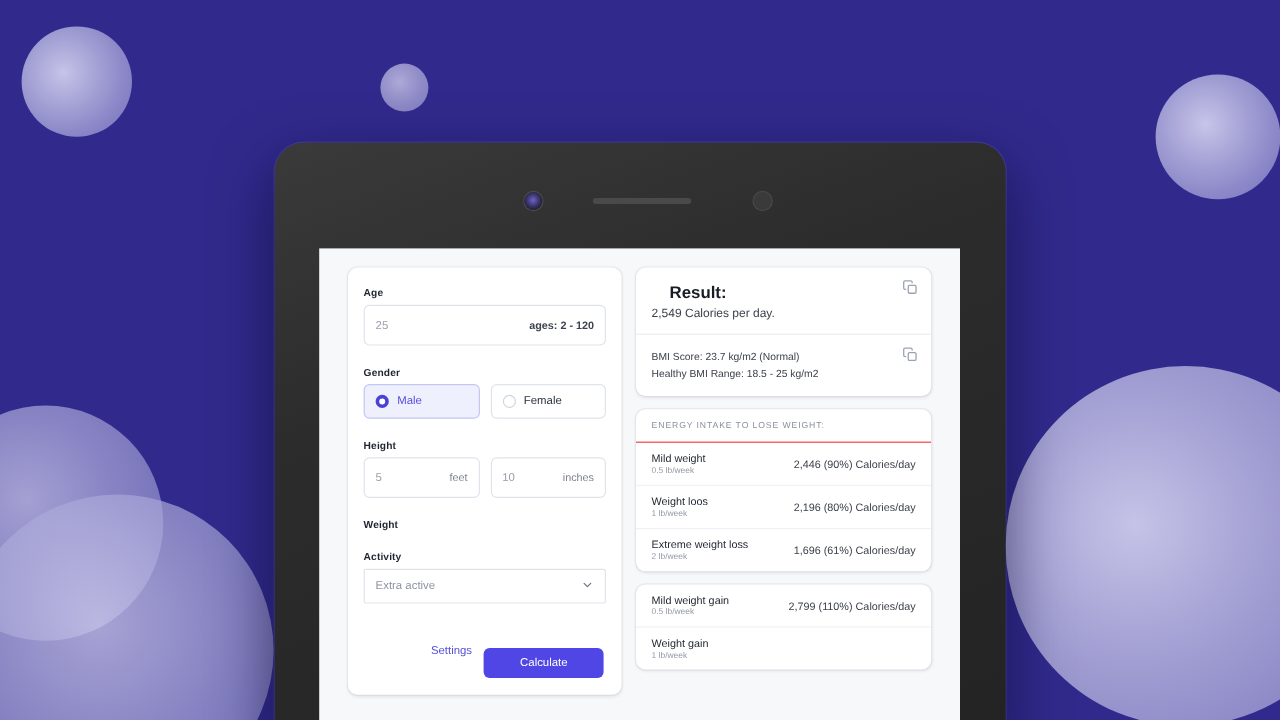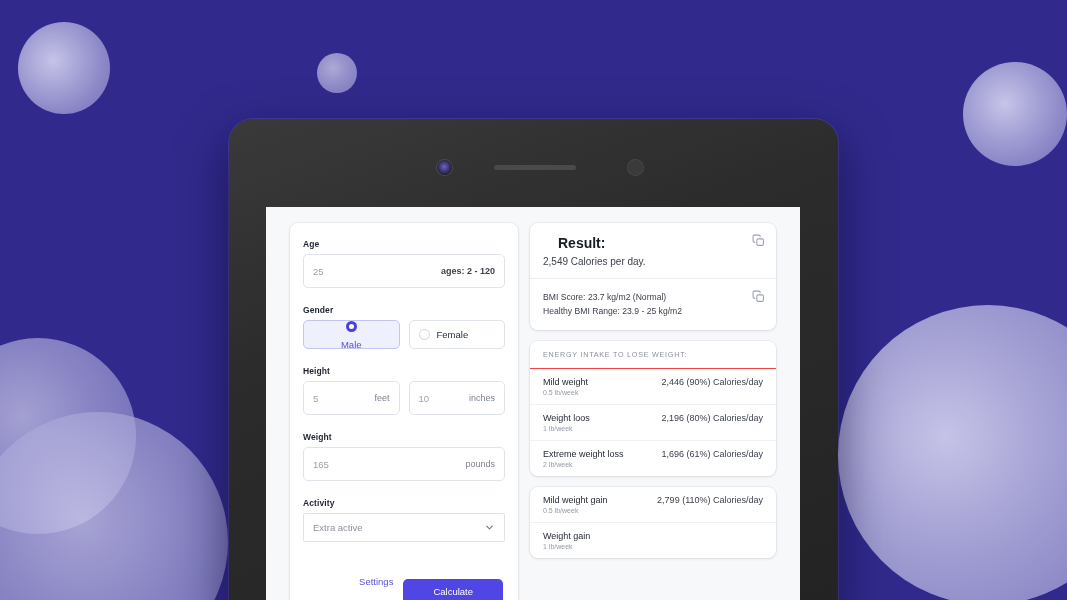--- a/index.html
+++ b/index.html
@@ -106,47 +106,46 @@
   }
 
   
   #form-card { padding: 16px 13px 14px 13px; }
   .field-label {
     font-size: 8.5px; font-weight: bold; color: #1f2430;
     margin-bottom: 5px; letter-spacing: .1px;
   }
   .field-group { margin-bottom: 17px; }
   .input-box {
-    height: 23px;
+    height: 34px;
     border: 1px solid #dfe3ea;
     border-radius: 5px;
     background: #fff;
     display: flex; align-items: center;
-    padding: 16px 9px;
+    padding: 0 9px;
     justify-content: space-between;
   }
   .input-val { font-size: 9.5px; color: #9aa0ab; }
   .input-suffix { font-size: 9px; color: #7e838e; }
   .input-suffix.dark { color: #3d424d; font-weight: bold; }
   .row-two { display: flex; gap: 9px; }
   .row-two > .input-box { flex: 1 1 0; }
 
   .radio-row { display: flex; gap: 9px; }
   .radio-box {
     flex: 1 1 0; height: 29px;
     border-radius: 5px;
     display: flex; align-items: center; gap: 7px;
     padding: 0 9px;
     border: 1px solid #dfe3ea;
     background: #fff;
   }
   .radio-box.selected {
     background: #eef0fd;
     border-color: #c3c6f2;
-    flex-direction: column;
   }
   .radio-mark {
     width: 11px; height: 11px; border-radius: 50%;
     border: 1.5px solid #d2d6de; background: #fff;
     flex: 0 0 auto;
   }
   .radio-box.selected .radio-mark {
     border: 3px solid #4b41d6;
     background: #fff;
     box-shadow: inset 0 0 0 1.5px #fff;
@@ -203,21 +202,21 @@
 
   
   .table-card { margin-bottom: 11px; overflow: hidden; }
   .table-head {
     font-size: 7.2px; letter-spacing: .75px;
     color: #8a909c; font-weight: normal;
     padding: 9px 13px;
     border-bottom: 1px solid #ef4444;
   }
   .table-row {
-    display: flex; justify-content: space-between;
+    display: flex; align-items: center; justify-content: space-between;
     padding: 8px 13px;
     border-bottom: 1px solid #eff1f4;
   }
   .table-row:last-child { border-bottom: none; }
   .tr-name { font-size: 9px; color: #1f242e; margin-bottom: 2px; }
   .tr-sub  { font-size: 7px; color: #9399a4; }
   .tr-val  { font-size: 9px; color: #3a3f49; white-space: nowrap; }
 </style>
 </head>
 <body>
@@ -275,24 +274,20 @@
                 </div>
                 <div class="input-box">
                   <span class="input-val">10</span>
                   <span class="input-suffix">inches</span>
                 </div>
               </div>
             </div>
 
             <div class="field-group">
               <div class="field-label">Weight</div>
-              <div class="input-box">
-                <span class="input-val">165</span>
-                <span class="input-suffix">pounds</span>
-              </div>
             </div>
 
             <div class="field-group">
               <div class="field-label">Activity</div>
               <div class="select-box">
                 <span class="select-val">Extra active</span>
                 <span>
                   <svg width="11" height="11" viewBox="0 0 24 24" fill="none" stroke="#6b7280" stroke-width="2.2" stroke-linecap="round" stroke-linejoin="round">
                       <polyline points="6 9 12 15 18 9"></polyline>
                     </svg>
@@ -316,21 +311,21 @@
               <div class="result-sub">2,549 Calories per day.</div>
               <span class="copy-icon">
                 <svg width="13" height="13" viewBox="0 0 24 24" fill="none" stroke="#9ca3af" stroke-width="2" stroke-linecap="round" stroke-linejoin="round">
                     <rect x="9" y="9" width="12" height="12" rx="2"></rect>
                     <path d="M5 15H4a2 2 0 0 1-2-2V4a2 2 0 0 1 2-2h9a2 2 0 0 1 2 2v1"></path>
                   </svg>
               </span>
             </div>
             <div class="result-bmi">
               <div class="bmi-line">BMI Score: 23.7 kg/m2 (Normal)</div>
-              <div class="bmi-line">Healthy BMI Range: 23.9 - 25 kg/m2</div>
+              <div class="bmi-line">Healthy BMI Range: 18.5 - 25 kg/m2</div>
               <span class="copy-icon">
                 <svg width="13" height="13" viewBox="0 0 24 24" fill="none" stroke="#9ca3af" stroke-width="2" stroke-linecap="round" stroke-linejoin="round">
                     <rect x="9" y="9" width="12" height="12" rx="2"></rect>
                     <path d="M5 15H4a2 2 0 0 1-2-2V4a2 2 0 0 1 2-2h9a2 2 0 0 1 2 2v1"></path>
                   </svg>
               </span>
             </div>
           </div>
 
           <div class="card table-card">

